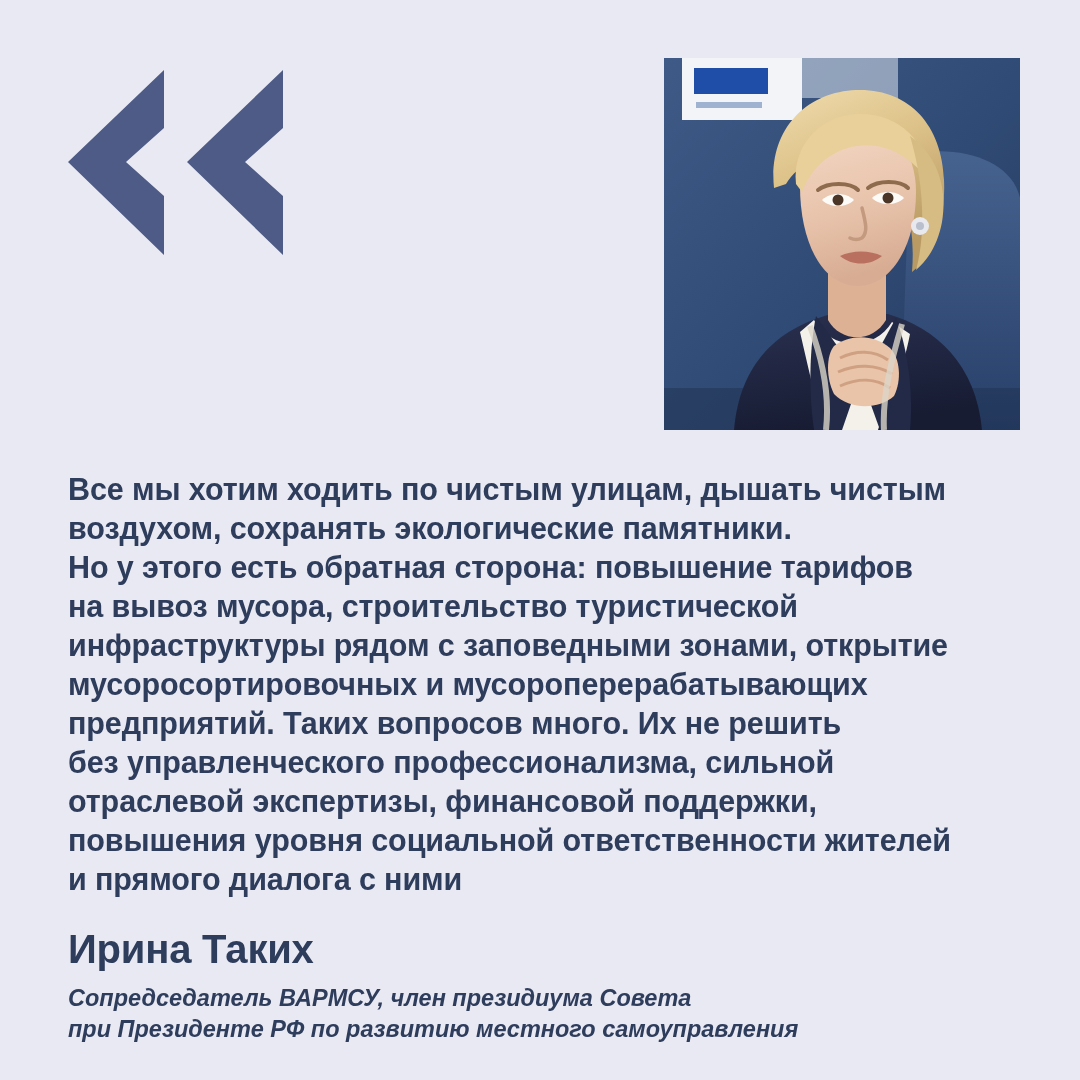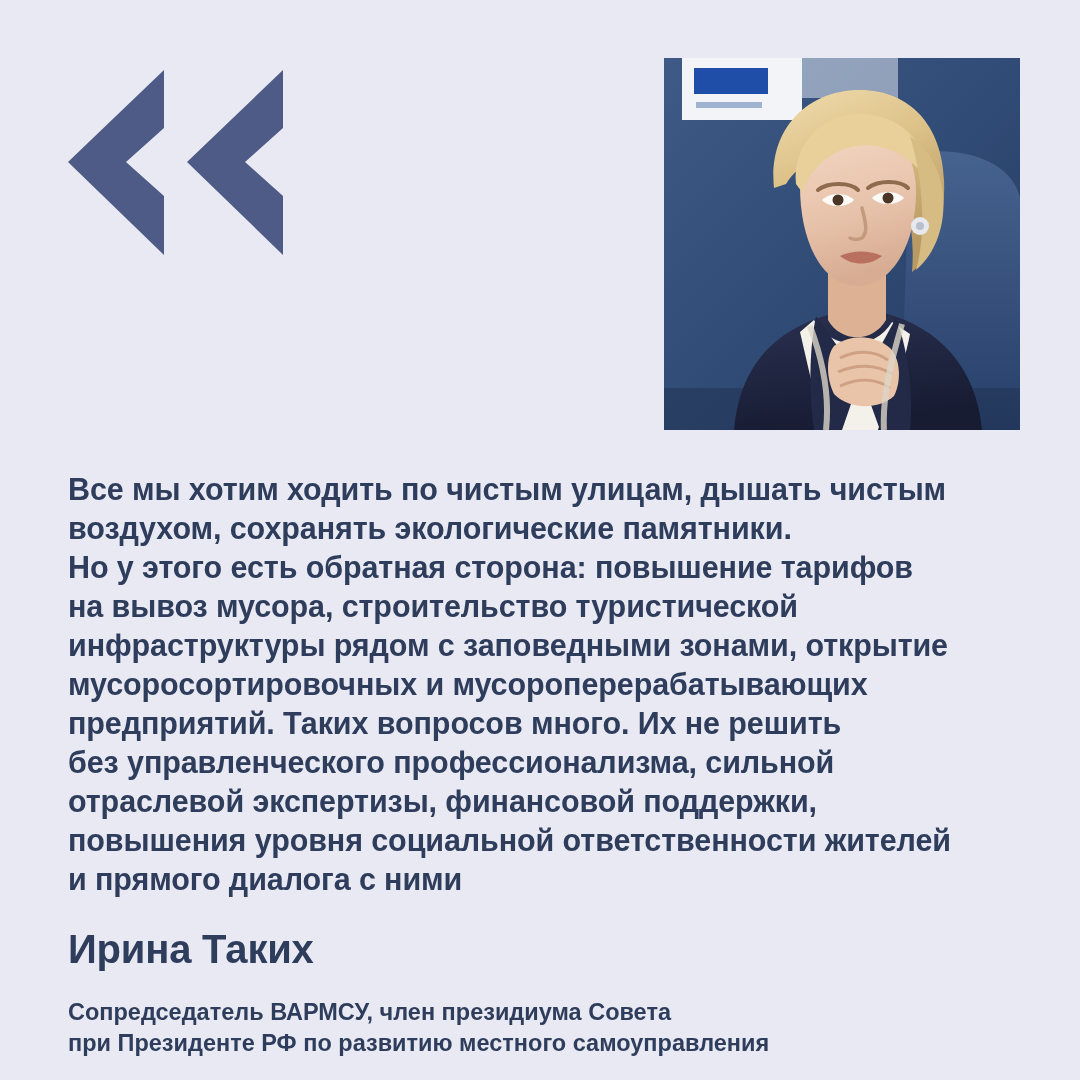--- a/index.html
+++ b/index.html
@@ -73,26 +73,27 @@
     width: 940px;
   }
   .author-name {
     color: #2f3d5c;
     font-size: 40px;
     line-height: 48px;
     font-weight: 700;
     letter-spacing: -0.2px;
   }
   .author-role {
-    margin-top: 24px;
+    margin-top: 10px;
     color: #2f3d5c;
     font-size: 23.5px;
     line-height: 31px;
     font-weight: 700;
     white-space: pre-line;
+    font-style: italic;
   }
 </style>
 </head>
 <body>
 
 <div class="card">
 
   <div class="quote-mark">
     <svg viewBox="0 0 215 185" xmlns="http://www.w3.org/2000/svg" aria-hidden="true">
       <polygon points="0,92 96,0 96,58 58,92 96,126 96,185" fill="#4d5b86"></polygon>

